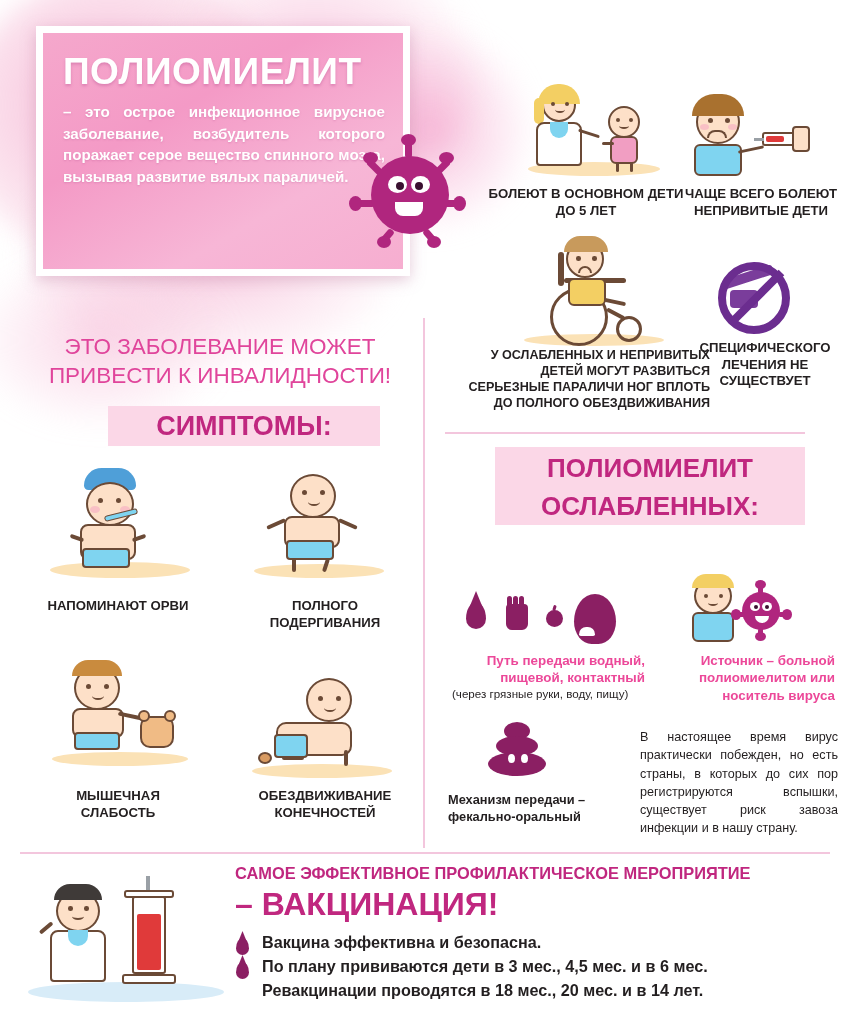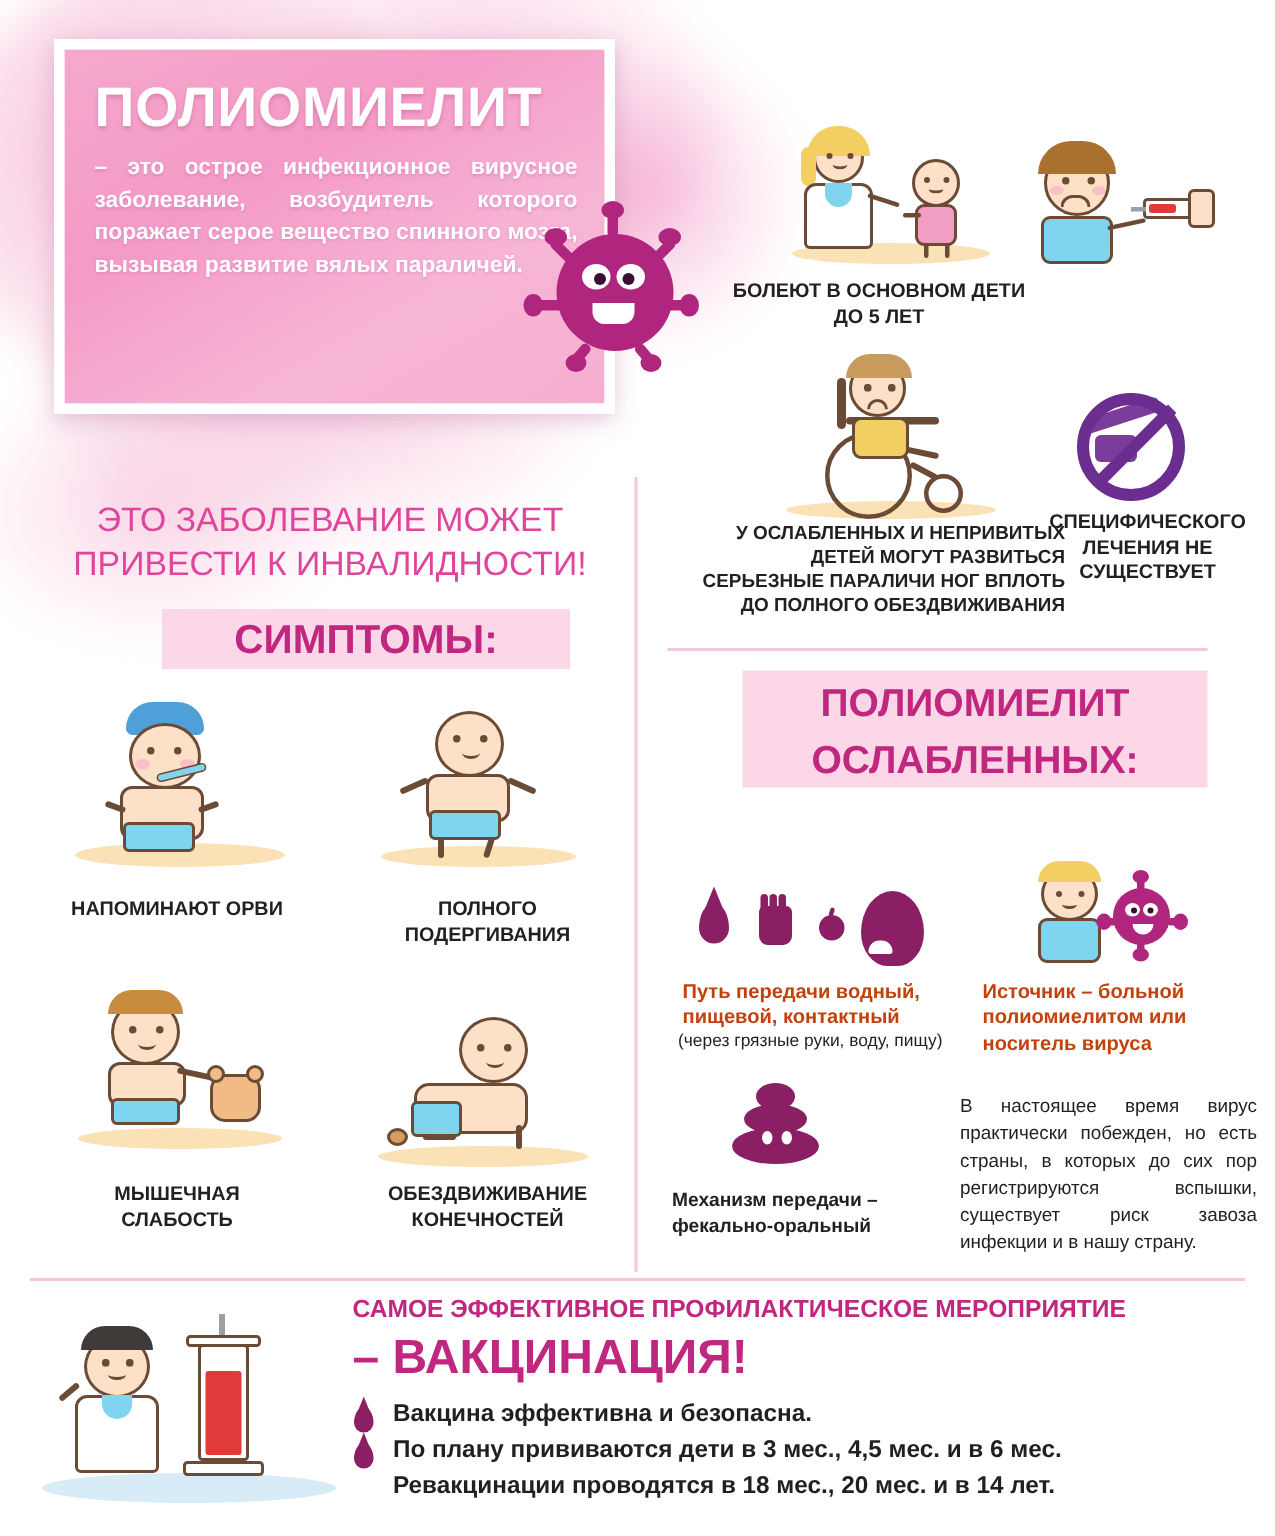--- a/index.html
+++ b/index.html
@@ -112,21 +112,21 @@
   .poo .lump { position: absolute; background: #8b1f63; border-radius: 50%; }
   .poo .eye { position: absolute; background: #fff; border-radius: 50%; }
 
   .noban { position: absolute; width: 72px; height: 72px; border: 8px solid #6b2d8f; border-radius: 50%; }
   .noban::after { content:""; position: absolute; left: -6px; top: 24px; width: 72px; height: 8px;
     background: #6b2d8f; transform: rotate(-45deg); }
 
   .wheel { position: absolute; border: 3px solid #6b4a36; border-radius: 50%; background: transparent; }
 
   
-  .tx-bold { position: absolute; font-weight: bold; font-size: 13.4px; color: #c2410c; line-height: 1.3; }
+  .tx-bold { position: absolute; font-weight: bold; font-size: 13.4px; color: #ec4899; line-height: 1.3; text-align: right; }
   .tx-note { position: absolute; font-size: 11.6px; color: #231f20; line-height: 1.3; }
   .tx-par { position: absolute; font-size: 12.6px; color: #231f20; line-height: 1.45; text-align: justify; width: 198px; }
 
   
   .bot-div { position: absolute; left: 20px; top: 852px; width: 810px; height: 2px; background: #f3c6dd; }
   #vac-top { position: absolute; left: 235px; top: 864px; width: 600px; color: #c0277f; font-weight: bold; font-size: 16.4px; }
   #vac-title { position: absolute; left: 235px; top: 886px; color: #c0277f; font-weight: bold; font-size: 32px; }
   .vac-item { position: absolute; left: 262px; font-size: 16.2px; color: #231f20; font-weight: bold; }
   .vbullet { position: absolute; left: 236px; width: 13px; height: 17px; background: #8b1f63;
     border-radius: 50% 50% 50% 50% / 62% 62% 38% 38%; }
@@ -211,20 +211,21 @@
     <div class="blush" style="left:20px; top:38px; width:9px; height:6px;"></div>
     <div class="blush" style="left:48px; top:38px; width:9px; height:6px;"></div>
     <div style="position:absolute; left:14px; top:58px; width:48px; height:32px; background:#7fd4f0; border:2.2px solid #6b4a36; border-radius:6px;"></div>
     <div class="limb" style="left:58px; top:62px; width:26px; height:3px; transform:rotate(-12deg);"></div>
 
     <div class="syr-body" style="left:82px; top:46px; width:34px; height:14px;"></div>
     <div class="syr-fill" style="left:86px; top:50px; width:18px; height:6px;"></div>
     <div class="syr-needle" style="left:74px; top:52px; width:10px; height:2.5px;"></div>
     <div style="position:absolute; left:112px; top:40px; width:18px; height:26px; background:#fde0c8; border:2.2px solid #6b4a36; border-radius:4px;"></div>
   </div>
+  <div class="cap" style="left:676px; top:186px; width:170px;">ЧАЩЕ ВСЕГО БОЛЕЮТ НЕПРИВИТЫЕ ДЕТИ</div>
 
   <div class="fig" style="left:520px; top:238px; width:150px; height:106px;">
     <div class="ground" style="left:4px; top:96px; width:140px; height:12px;"></div>
     <div class="wheel" style="left:30px; top:50px; width:58px; height:58px;"></div>
     <div class="wheel" style="left:96px; top:78px; width:26px; height:26px;"></div>
     <div style="position:absolute; left:44px; top:40px; width:62px; height:5px; background:#6b4a36; border-radius:3px;"></div>
     <div style="position:absolute; left:38px; top:14px; width:6px; height:34px; background:#6b4a36; border-radius:3px;"></div>
     <div class="head skin" style="left:46px; top:2px; width:38px; height:38px;"></div>
     <div style="position:absolute; left:44px; top:-2px; width:44px; height:16px; background:#c89a5c; border-radius:22px 22px 0 0;"></div>
     <div class="dot" style="left:56px; top:18px; width:4.5px; height:4.5px;"></div>

